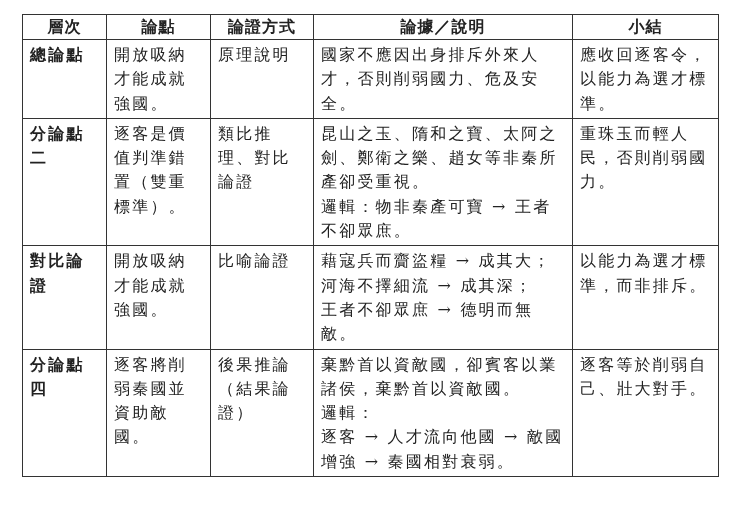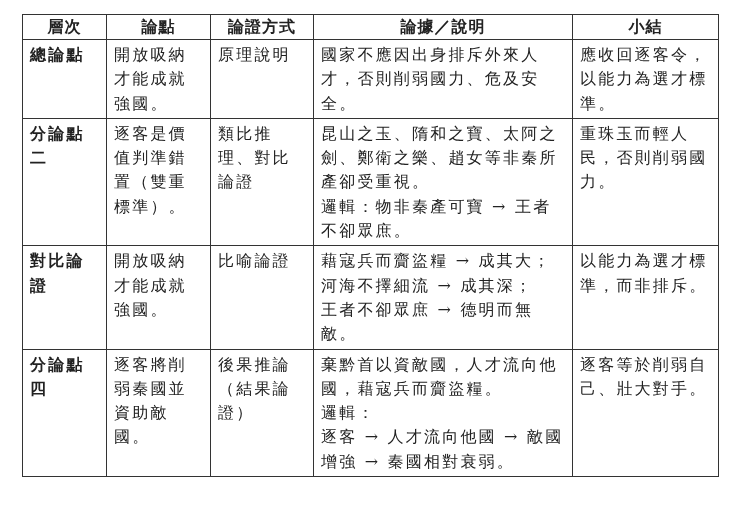--- a/index.html
+++ b/index.html
@@ -72,20 +72,20 @@
         <span class="line">河海不擇細流 → 成其深；</span>
         <span class="line">王者不卻眾庶 → 德明而無敵。</span>
       </td>
       <td>以能力為選才標準，而非排斥。</td>
     </tr>
     <tr class="r4">
       <td class="level">分論點四</td>
       <td>逐客將削弱秦國並資助敵國。</td>
       <td>後果推論（結果論證）</td>
       <td>
-        <span class="line">棄黔首以資敵國，人才流向他國，藉寇兵而齎盜糧。</span>
+        <span class="line">棄黔首以資敵國，卻賓客以業諸侯，棄黔首以資敵國。</span>
         <span class="line">邏輯：</span>
         <span class="line">逐客 → 人才流向他國 → 敵國增強 → 秦國相對衰弱。</span>
       </td>
       <td>逐客等於削弱自己、壯大對手。</td>
     </tr>
   </tbody>
 </table>
 
 </body></html>

